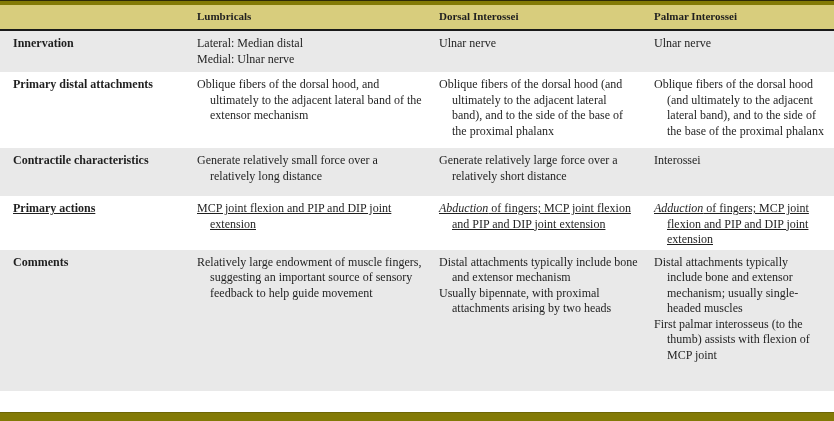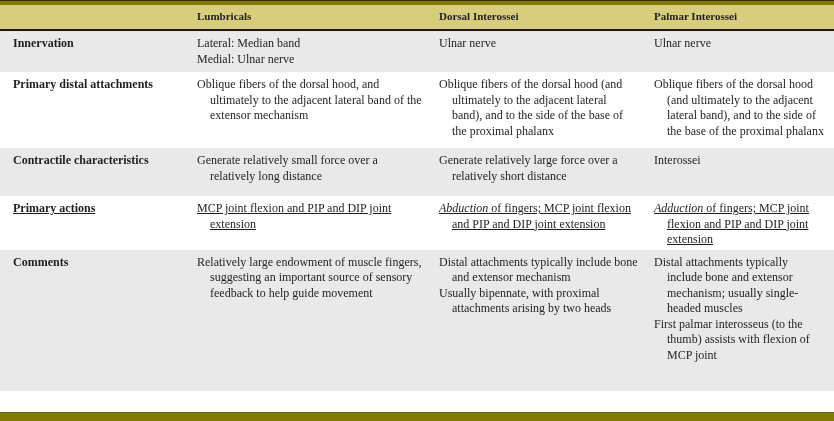--- a/index.html
+++ b/index.html
@@ -91,21 +91,21 @@
         <th>Lumbricals</th>
         <th>Dorsal Interossei</th>
         <th>Palmar Interossei</th>
       </tr>
     </thead>
     <tbody>
 
       <tr class="row-shaded r-innervation">
         <td class="label-col">Innervation</td>
         <td>
-          <p class="hang">Lateral: Median band</p>
+          <p class="hang">Lateral: Median distal</p>
           <p class="hang">Medial: Ulnar nerve</p>
         </td>
         <td>
           <p class="hang">Ulnar nerve</p>
         </td>
         <td>
           <p class="hang">Ulnar nerve</p>
         </td>
       </tr>
 

